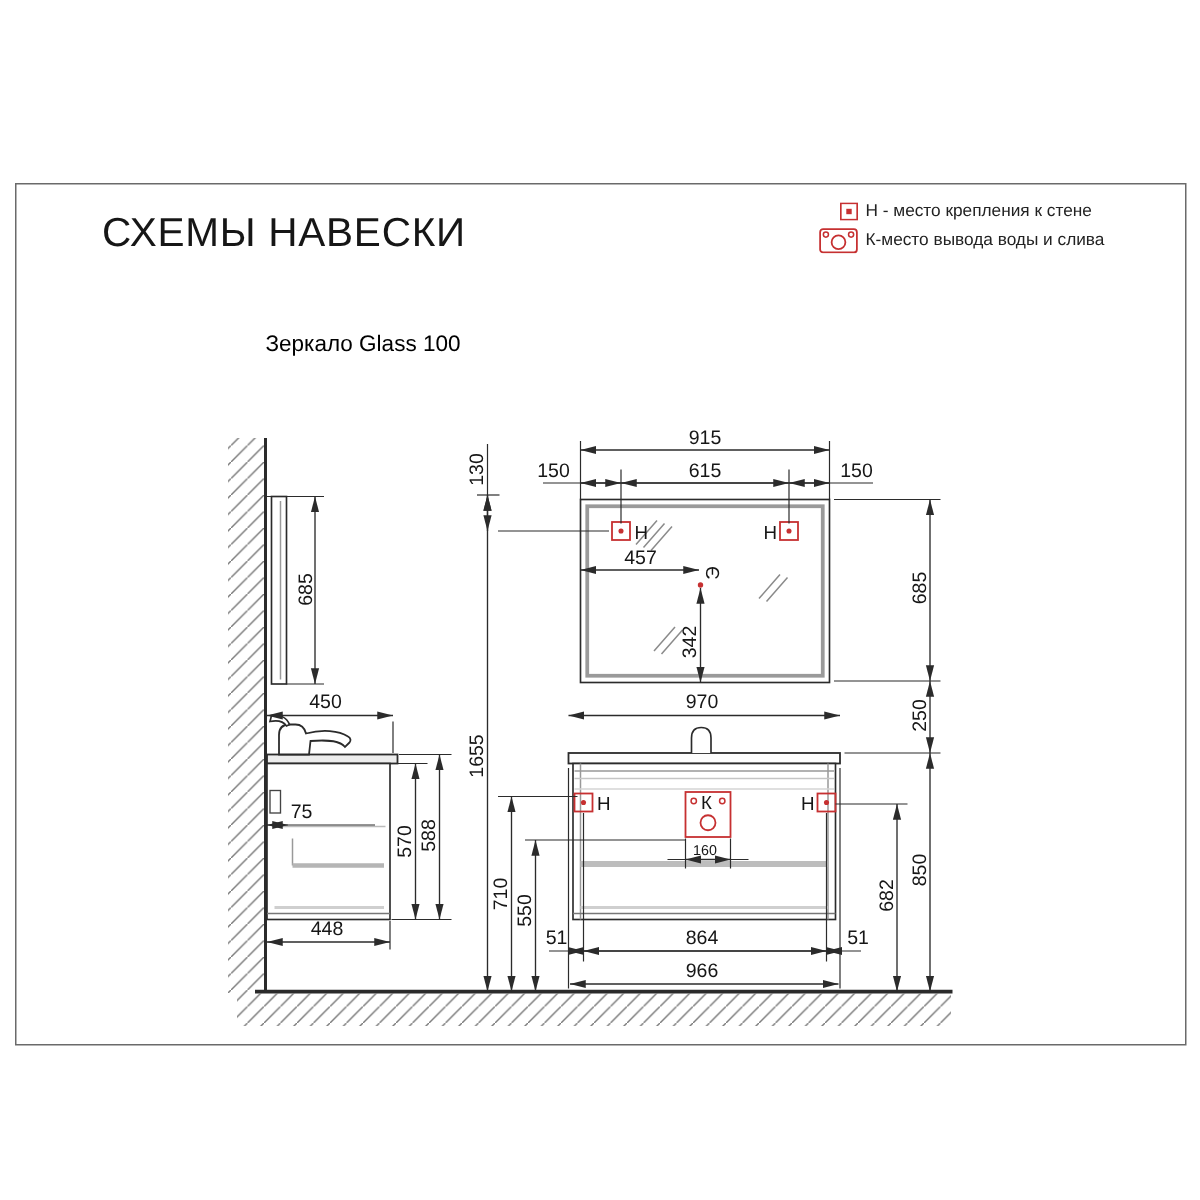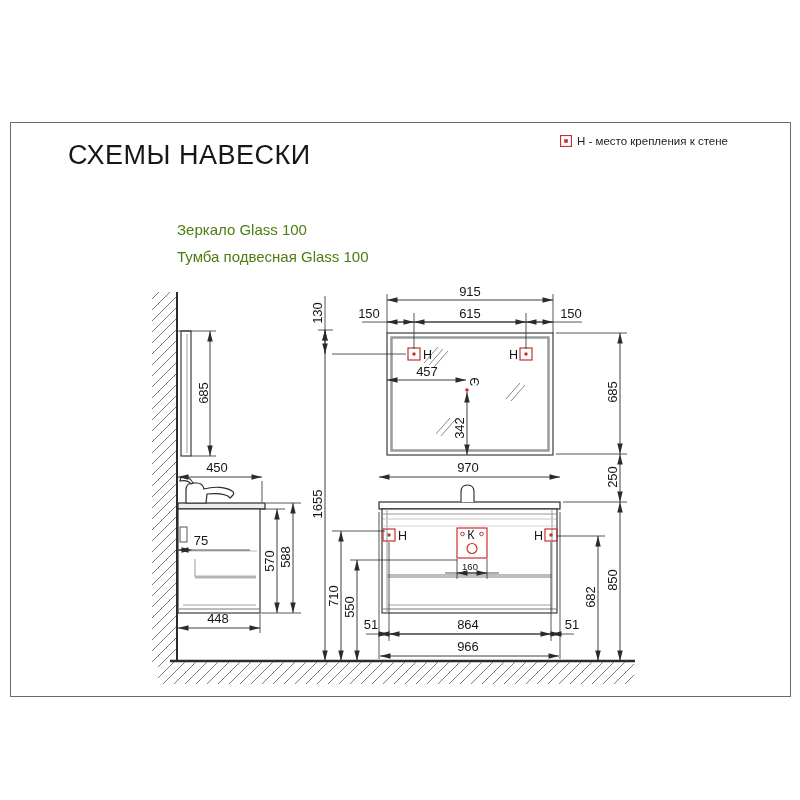--- a/index.html
+++ b/index.html
@@ -7,21 +7,21 @@
           font-family:"Liberation Sans",sans-serif;overflow:hidden;padding-left:18px;}
   .page-border{position:absolute;left:10px;top:122px;width:779px;height:573px;
                border:1px solid #6a6a6a;}
   .title{position:absolute;left:68px;top:140px;font-size:27px;color:#161616;
          letter-spacing:0.5px;}
   .legend{position:absolute;left:544px;top:133px;display:flex;flex-direction:column;gap:3px;}
   .legend-row{display:flex;align-items:center;gap:5px;height:16px;}
   .legend-icon{width:28px;display:flex;justify-content:flex-end;align-items:center;}
   .legend-label{font-size:11.5px;color:#222;white-space:nowrap;}
   .products{position:absolute;left:177px;top:216px;}
-  .product-line{font-size:15px;color:#4d7c0f;line-height:27px;}
+  .product-line{font-size:15px;color:#000000;line-height:27px;}
   svg text{font-family:"Liberation Sans",sans-serif;fill:#161616;}
   .e{stroke:#2b2b2b;stroke-width:0.8;}
   .d{stroke:#2b2b2b;stroke-width:0.9;marker-start:url(#arr);marker-end:url(#arr);}
   .main{stroke:#2b2b2b;fill:#ffffff;}
   .red{stroke:#c63031;fill:none;}
   .dimtxt{font-size:13px;}
   .smalltxt{font-size:9.5px;}
   .mark-letter{font-size:12.5px;}
 </style>
 </head>
@@ -36,25 +36,35 @@
   <div class="legend">
     <div class="legend-row">
       <span class="legend-icon">
         <svg width="12" height="12">
             <rect x="0.5" y="0.5" width="11" height="11" class="red" stroke-width="1.2"></rect>
             <rect x="4.2" y="4.2" width="3.6" height="3.6" fill="#c63031" stroke="none"></rect>
           </svg>
       </span>
       <span class="legend-label">Н - место крепления к стене</span>
     </div>
+    <div class="legend-row">
+      <span class="legend-icon">
+        <svg width="26" height="17">
+            <rect x="0.75" y="0.75" width="24.5" height="15.5" rx="2" class="red" stroke-width="1.2"></rect>
+            <circle cx="13" cy="9.5" r="4.6" class="red" stroke-width="1.2"></circle>
+            <circle cx="4.6" cy="4.4" r="1.7" class="red" stroke-width="1"></circle>
+            <circle cx="21.4" cy="4.4" r="1.7" class="red" stroke-width="1"></circle>
+          </svg>
+      </span>
+      <span class="legend-label">К-место вывода воды и слива</span>
+    </div>
   </div>
 
   <div class="products">
     <div class="product-line">Зеркало Glass 100</div>
-    <div class="product-line">Тумба подвесная Glass 100</div>
   </div>
 
   <svg width="800" height="800" style="position:absolute;left:0;top:0;">
     <defs>
       <pattern id="hatch" patternUnits="userSpaceOnUse" width="11" height="11">
         <path d="M-2,13 L13,-2" stroke="#7a7a7a" stroke-width="1" fill="none"></path>
       </pattern>
       <marker id="arr" viewBox="0 0 12 8" refX="11.5" refY="4" markerWidth="11" markerHeight="7.3" orient="auto-start-reverse" markerUnits="userSpaceOnUse">
         <path d="M11.5,4 L0,1 L0,7 Z" fill="#2b2b2b"></path>
       </marker>

